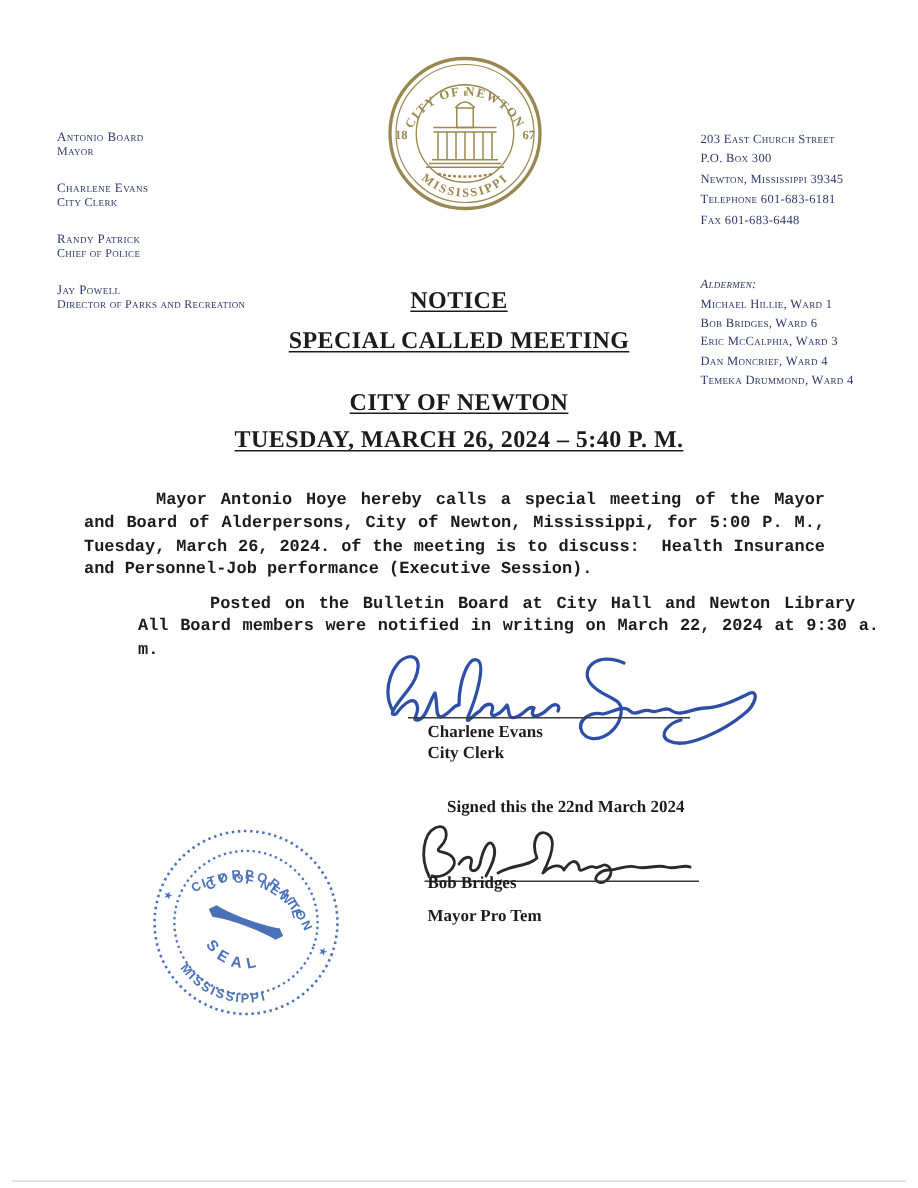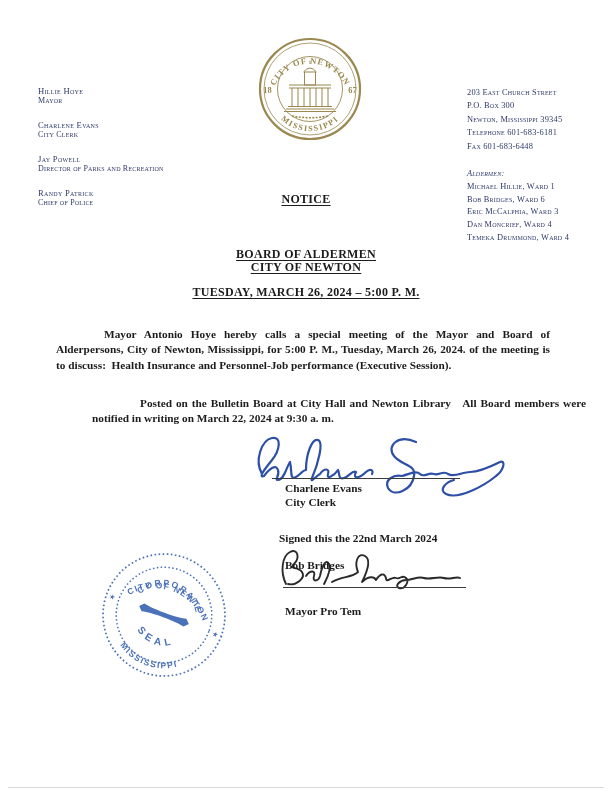--- a/index.html
+++ b/index.html
@@ -8,62 +8,62 @@
     font-family:"Liberation Serif","DejaVu Serif",serif;color:#1c1c1c;overflow:hidden;
   }
   
   .officials{position:absolute;left:38px;top:86px;width:170px;color:#2e3a6a;}
   .official{margin-bottom:14px;}
   .official .name{font-variant:small-caps;font-size:8.6px;letter-spacing:.3px;line-height:10px;}
   .official .title{font-variant:small-caps;font-size:8px;letter-spacing:.2px;line-height:10px;}
   
   .address{position:absolute;left:467px;top:86px;width:130px;color:#2e3a6a;
     font-variant:small-caps;font-size:8.4px;letter-spacing:.2px;line-height:13.4px;}
-  .aldermen{position:absolute;left:467px;top:168px;width:130px;color:#2e3a6a;
+  .aldermen{position:absolute;left:467px;top:184px;width:130px;color:#2e3a6a;
     font-variant:small-caps;font-size:8.4px;letter-spacing:.2px;line-height:12.8px;}
   .aldermen .hdr{font-style:italic;}
   
   .heading{position:absolute;left:60px;width:492px;text-align:center;font-weight:bold;
-    font-size:12px;letter-spacing:.3px;}
+    font-size:16px;letter-spacing:.3px;}
   .heading span{text-decoration:underline;text-underline-offset:2px;text-decoration-thickness:1px;}
   
   .bodypara{position:absolute;left:56px;width:494px;font-weight:bold;font-size:11.3px;
-    line-height:15.3px;text-align:justify;text-indent:48px;white-space:pre-wrap;}
+    line-height:15.3px;text-align:justify;text-indent:48px;white-space:pre-wrap;font-family:Liberation Mono, monospace;}
   
   .sigline{position:absolute;height:1px;background:#3a3a3a;}
   .sigcaption{position:absolute;font-weight:bold;font-size:11.3px;line-height:14px;}
   .svgabs{position:absolute;}
   
   .sealtext{font-family:"Liberation Serif","DejaVu Serif",serif;font-weight:bold;}
   .stamptext{font-family:"Liberation Sans","DejaVu Sans",sans-serif;font-weight:bold;}
   .stamp-wrap{position:absolute;left:101px;top:552px;width:126px;height:126px;
     transform:rotate(20deg);opacity:.92;}
   .scanline{position:absolute;left:8px;top:787px;width:596px;height:1px;background:#d9d9d9;}
 </style>
 </head>
 <body>
 
 <div class="page">
 
   <div class="officials">
     <div class="official">
-      <div class="name">Hillie Hoye</div>
+      <div class="name">Antonio Board</div>
       <div class="title">Mayor</div>
     </div>
     <div class="official">
       <div class="name">Charlene Evans</div>
       <div class="title">City Clerk</div>
     </div>
     <div class="official">
+      <div class="name">Randy Patrick</div>
+      <div class="title">Chief of Police</div>
+    </div>
+    <div class="official">
       <div class="name">Jay Powell</div>
       <div class="title">Director of Parks and Recreation</div>
-    </div>
-    <div class="official">
-      <div class="name">Randy Patrick</div>
-      <div class="title">Chief of Police</div>
     </div>
   </div>
 
   <div class="svgabs" style="left:258px;top:37px;width:104px;height:104px;">
     <svg width="104" height="104" viewBox="0 0 104 104">
       <defs>
         <path id="sealArcTop" d="M 13.6,58.8 A 39,39 0 0 1 90.4,58.8"></path>
         <path id="sealArcBottom" d="M 12.5,66.4 A 42,42 0 0 0 91.5,66.4"></path>
       </defs>
       <g stroke="#9a8850" fill="none">
@@ -114,52 +114,52 @@
   <div class="aldermen">
     <div class="hdr">Aldermen:</div>
     <div>Michael Hillie, Ward 1</div>
     <div>Bob Bridges, Ward 6</div>
     <div>Eric McCalphia, Ward 3</div>
     <div>Dan Moncrief, Ward 4</div>
     <div>Temeka Drummond, Ward 4</div>
   </div>
 
   <div class="heading" style="top:192px;"><span>NOTICE</span></div>
-  <div class="heading" style="top:247px;"><span>BOARD OF ALDERMEN</span></div>
+  <div class="heading" style="top:219px;"><span>SPECIAL CALLED MEETING</span></div>
   <div class="heading" style="top:260px;"><span>CITY OF NEWTON</span></div>
-  <div class="heading" style="top:285px;"><span>TUESDAY, MARCH 26, 2024 – 5:00 P. M.</span></div>
+  <div class="heading" style="top:285px;"><span>TUESDAY, MARCH 26, 2024 – 5:40 P. M.</span></div>
 
   <div class="bodypara" style="top:327px;">Mayor Antonio Hoye hereby calls a special meeting of the Mayor and Board of Alderpersons, City of Newton, Mississippi, for 5:00 P. M., Tuesday, March 26, 2024. of the meeting is to discuss:  Health Insurance and Personnel-Job performance (Executive Session).</div>
   <div class="bodypara" style="top:396px;margin-left:36px;">Posted on the Bulletin Board at City Hall and Newton Library&nbsp;&nbsp; All Board members were notified in writing on March 22, 2024 at 9:30 a. m.</div>
 
   <div class="svgabs" style="left:248px;top:430px;width:260px;height:78px;">
     <svg width="260" height="78" viewBox="0 0 260 78">
       <g stroke="#2d4fa5" stroke-width="2.2" fill="none" stroke-linecap="round" stroke-linejoin="round">
         <path d="M14,44 C6,30 14,10 24,8 C34,6 32,20 24,30 C16,40 10,48 16,46 C22,38 28,34 30,40 C32,46 26,50 30,50 C36,50 38,38 42,32 C44,40 42,48 46,48 C52,46 54,40 58,40 C58,24 64,8 70,10 C76,12 70,34 64,48 C62,54 68,46 72,44 C76,38 82,38 80,44 C78,50 86,46 90,40 C92,44 90,50 96,48 C102,46 104,40 108,42 C104,50 112,48 118,42 C122,38 126,40 124,44"></path>
         <path d="M168,12 C150,4 138,16 146,26 C154,36 168,34 166,46 C164,60 146,68 140,58 C136,50 146,44 154,46 C162,44 168,40 172,44 C176,48 180,42 186,44 C190,46 196,40 200,44 C206,48 214,42 222,42 C232,42 244,36 252,32 C258,30 256,40 248,46 C236,56 210,70 198,64 C190,60 198,52 206,50"></path>
       </g>
     </svg>
   </div>
   <div class="sigline" style="left:272px;top:478px;width:188px;"></div>
   <div class="sigcaption" style="left:285px;top:481px;">Charlene Evans</div>
   <div class="sigcaption" style="left:285px;top:495px;">City Clerk</div>
 
-  <div class="sigcaption" style="left:279px;top:531px;text-align:right;">Signed this the 22nd March 2024</div>
+  <div class="sigcaption" style="left:298px;top:531px;text-align:right;">Signed this the 22nd March 2024</div>
 
   <div class="svgabs" style="left:272px;top:546px;width:210px;height:48px;">
     <svg width="210" height="48" viewBox="0 0 210 48">
       <g stroke="#2a2a2a" stroke-width="1.9" fill="none" stroke-linecap="round" stroke-linejoin="round">
         <path d="M14,38 C8,26 10,10 18,6 C26,2 28,12 22,18 C16,24 26,20 30,26 C34,32 24,40 16,38"></path>
         <path d="M34,30 C38,24 44,24 42,30 C40,36 46,36 48,30 C50,20 54,12 57,18 C60,24 54,34 52,38"></path>
         <path d="M60,36 C70,30 80,32 86,26 C82,16 86,6 93,10 C100,14 94,28 90,36 C96,30 102,30 104,34 C108,28 112,26 114,32 C114,38 120,30 124,32 C128,34 130,28 134,32 C138,36 132,44 127,42 C122,40 128,34 134,34 C140,34 146,30 152,32 C158,34 166,30 172,32 C178,34 184,30 188,32"></path>
       </g>
     </svg>
   </div>
   <div class="sigline" style="left:283px;top:587px;width:183px;"></div>
-  <div class="sigcaption" style="left:285px;top:558px;">Bob Bridges</div>
+  <div class="sigcaption" style="left:285px;top:582px;">Bob Bridges</div>
   <div class="sigcaption" style="left:285px;top:604px;">Mayor Pro Tem</div>
 
   <div class="stamp-wrap">
     <svg width="126" height="126" viewBox="0 0 124 124">
       <defs>
         <path id="stampOuterTop" d="M 12.7,75.2 A 51,51 0 0 1 111.3,75.2"></path>
         <path id="stampOuterBottom" d="M 19,92.1 A 52.5,52.5 0 0 0 105,92.1"></path>
         <path id="stampInnerTop" d="M 28.1,65 A 34,34 0 0 1 95.9,65"></path>
         <path id="stampInnerBottom" d="M 44.8,86.6 A 30,30 0 0 0 79.2,86.6"></path>
       </defs>

